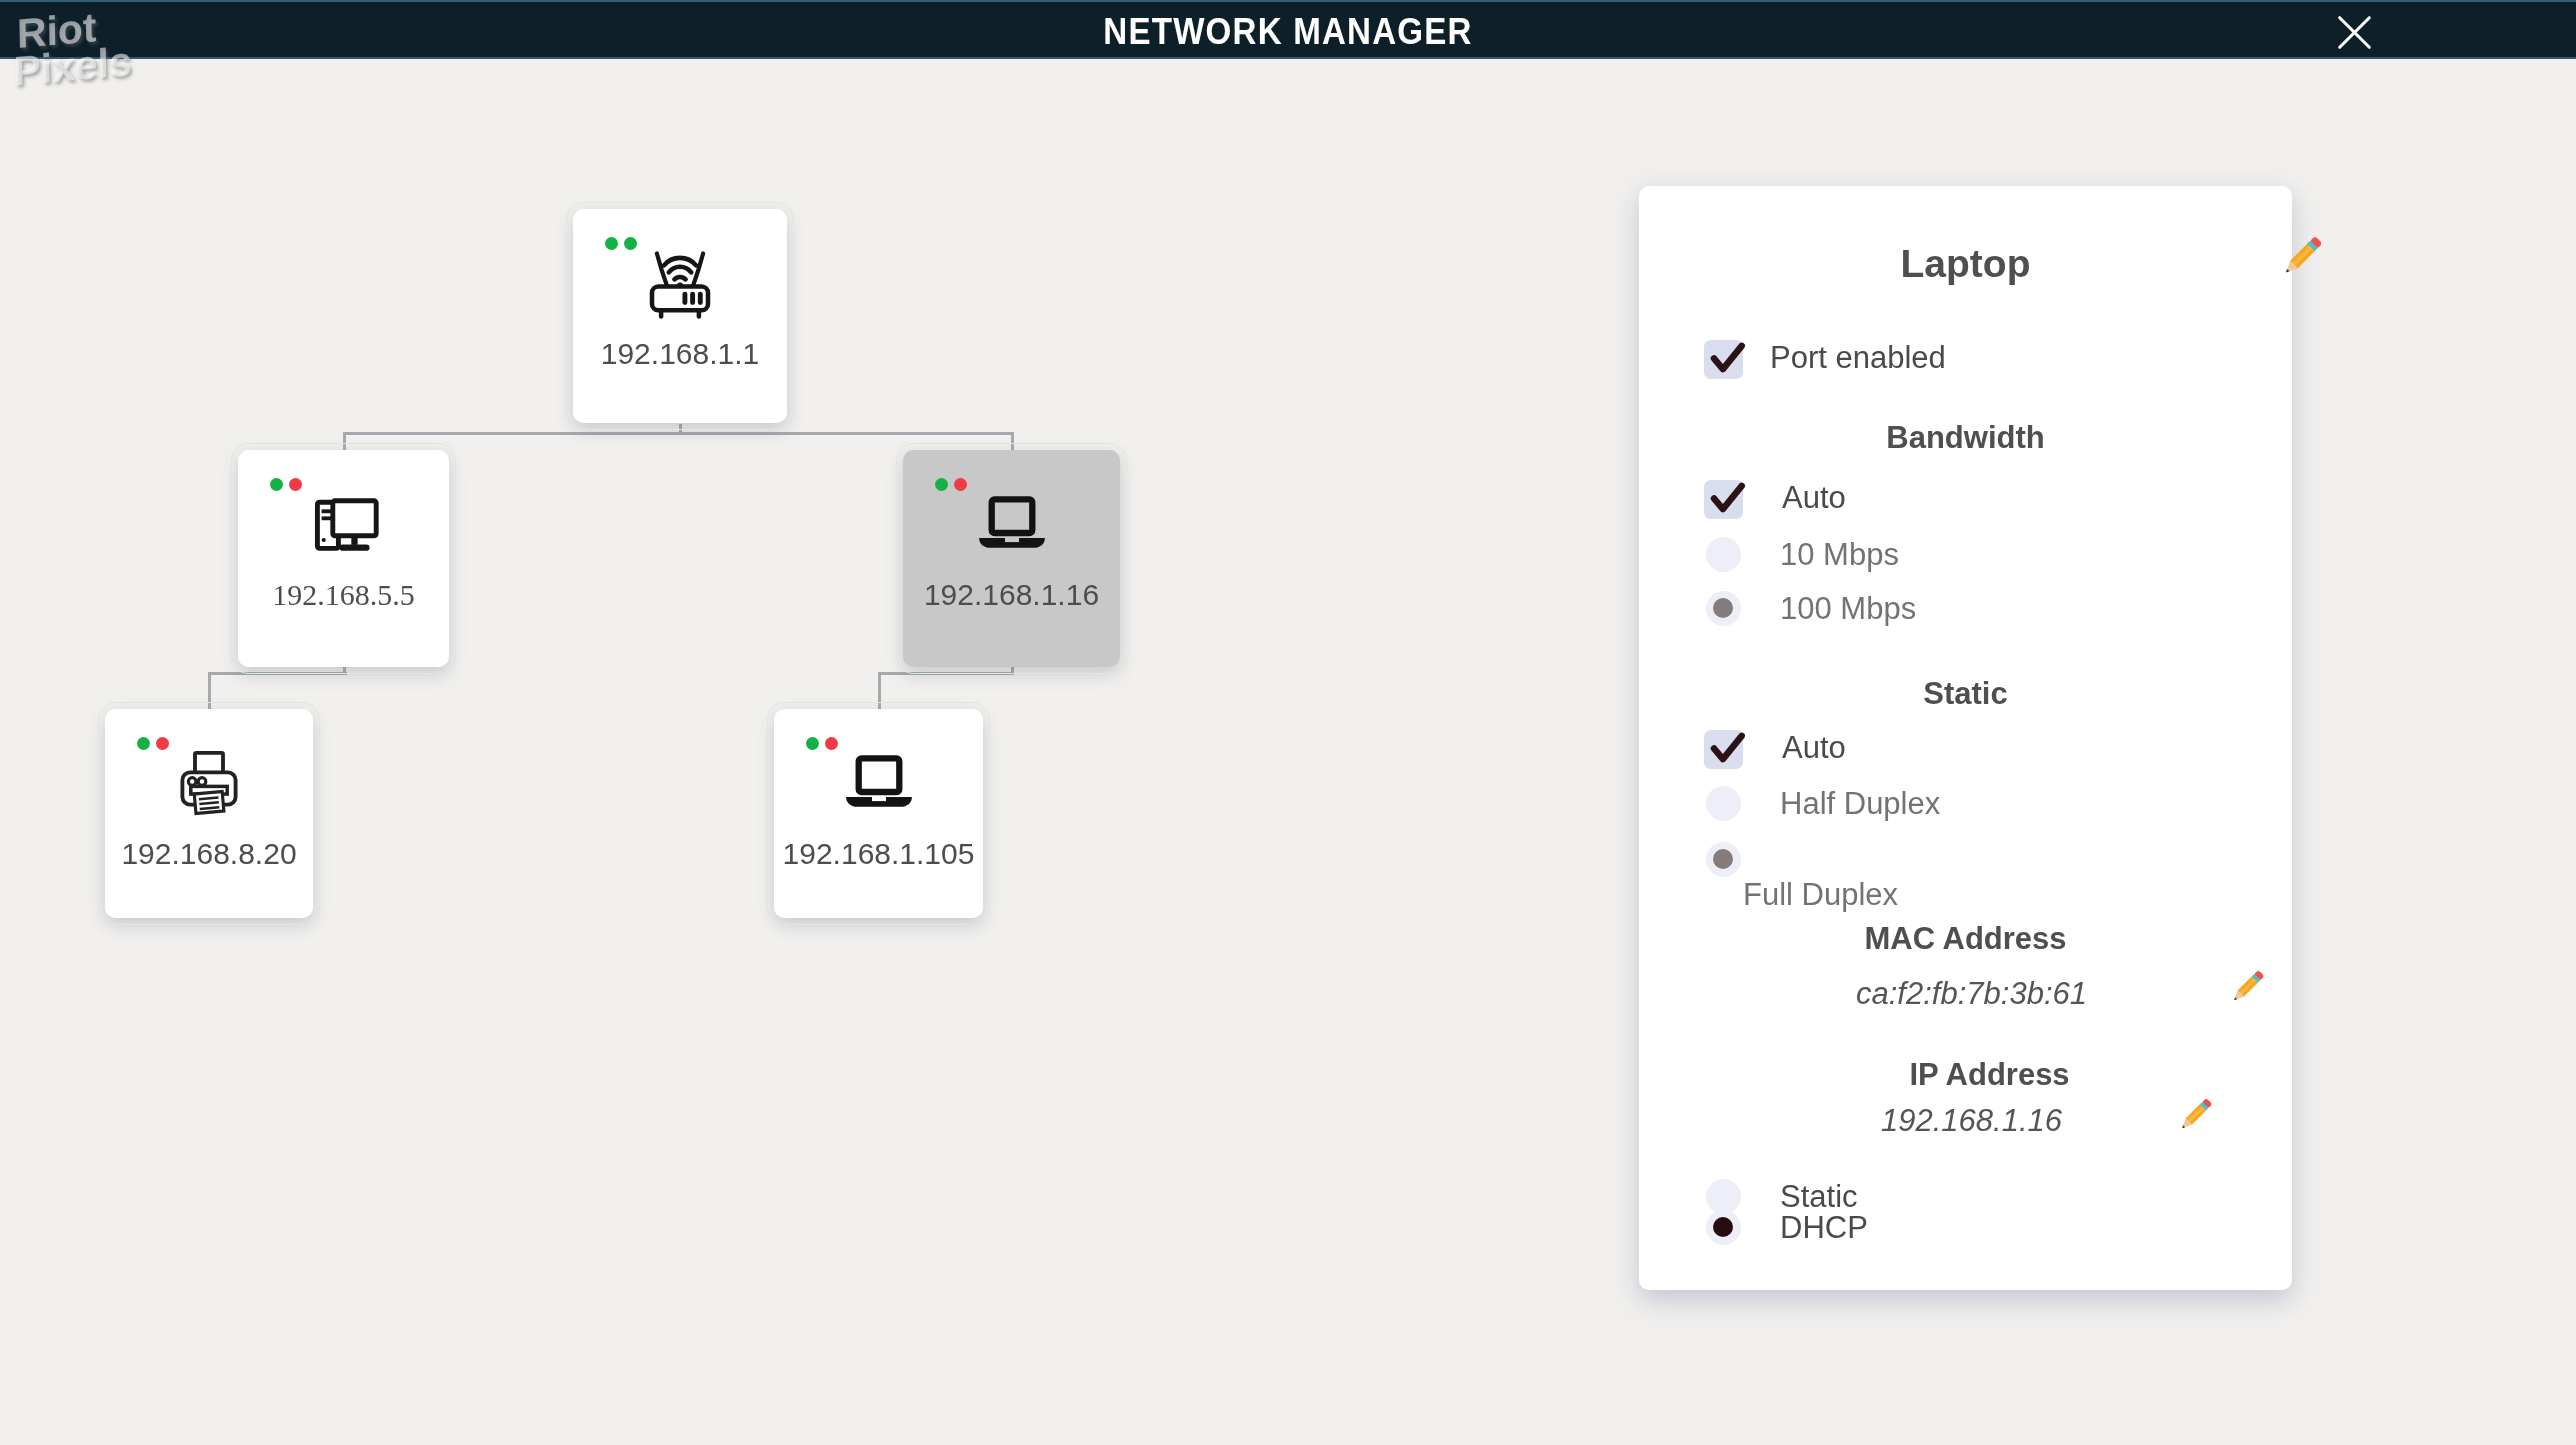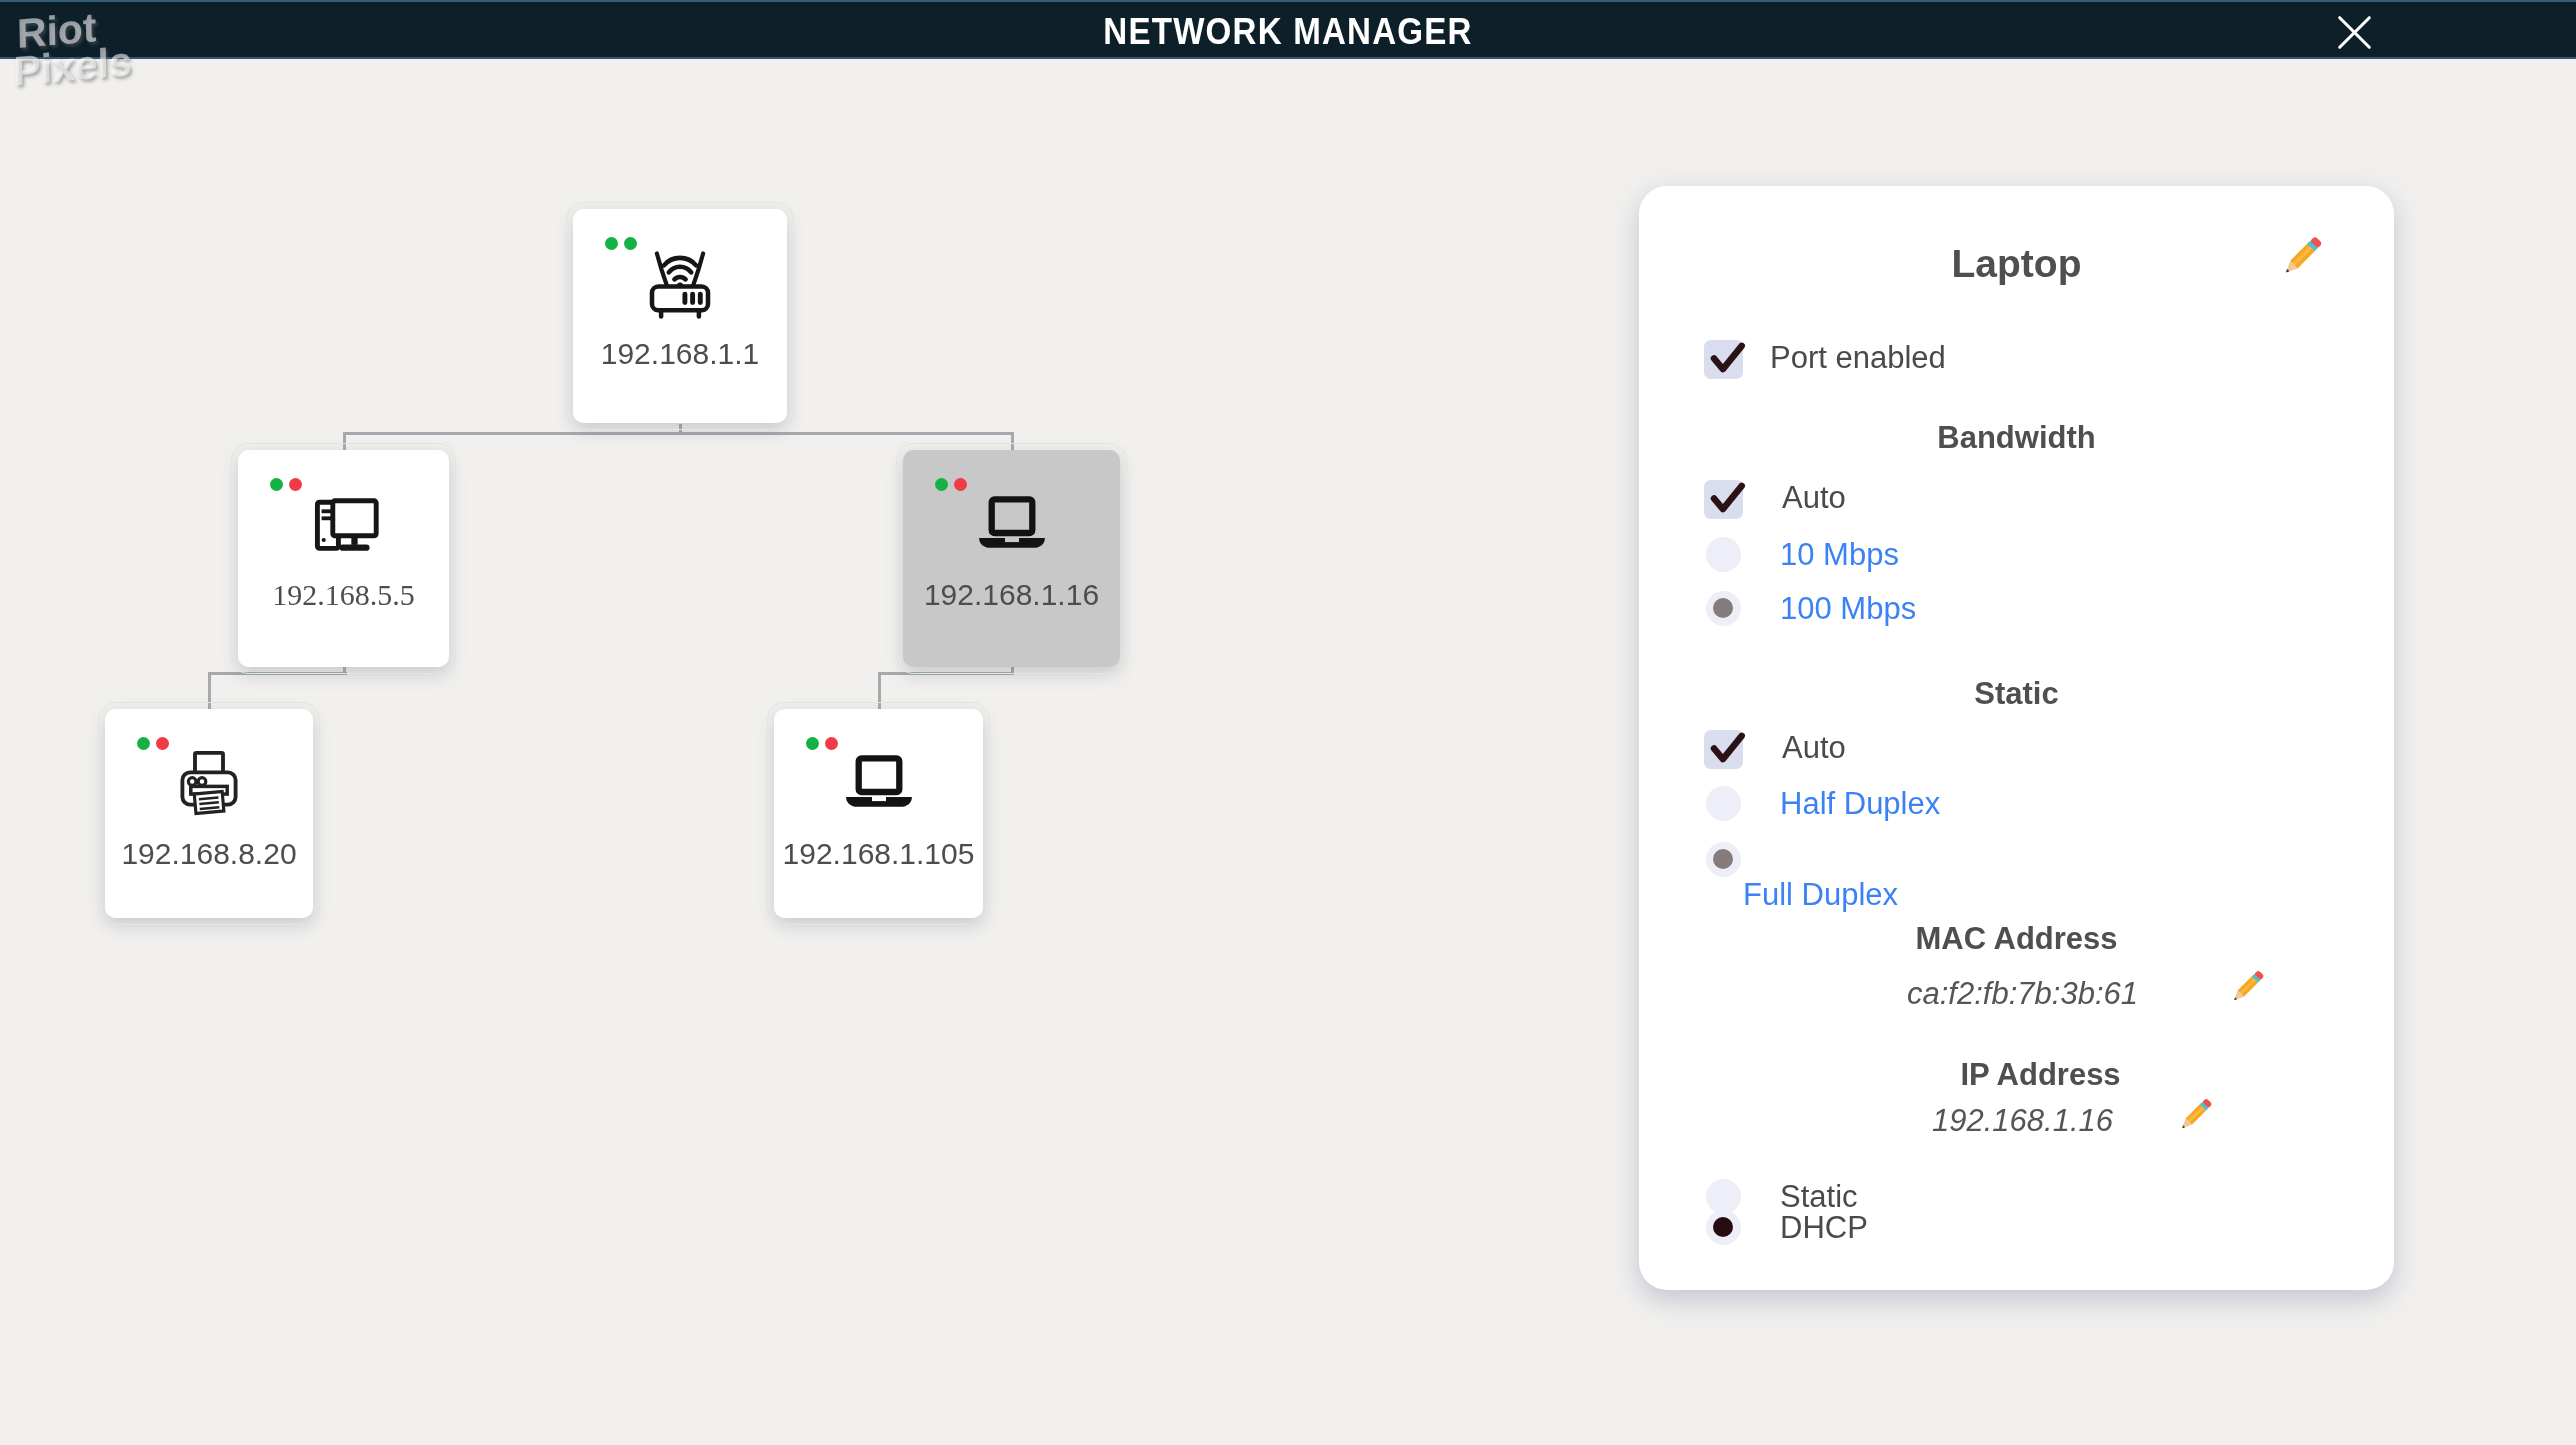--- a/index.html
+++ b/index.html
@@ -61,22 +61,22 @@
   .node-icon svg{width:84px;height:84px;}
   .node-ip{
     position:absolute;left:0;right:0;top:128px;text-align:center;
     font-size:30px;color:#4d4d4d;white-space:nowrap;
   }
   .notch{fill:#ffffff;}
   .selected .notch{fill:#c8c8c8;}
 
   
   .panel{
-    position:absolute;left:1639px;top:186px;width:755px;height:1104px;
-    background:#ffffff;border-radius:28px;
+    position:absolute;left:1639px;top:186px;width:653px;height:1104px;
+    background:#ffffff;border-radius:10px;
     box-shadow:0 9.4px 25.4px rgba(120,130,165,0.38);
   }
   .p-title{
     position:absolute;left:0;right:0;top:56px;text-align:center;
     font-size:39px;font-weight:bold;color:#4f4f4f;
   }
   .pencil{position:absolute;cursor:pointer;}
   .pencil svg{display:block;}
   .pencil.title-pencil{left:637px;top:44px;}
   .pencil.mac-pencil{left:587px;top:779px;}
@@ -97,21 +97,21 @@
   .checkbox svg{position:absolute;left:1.3px;top:-4px;width:43px;height:43px;overflow:visible;}
   .radio{
     width:35px;height:35px;border-radius:50%;background:#edeef8;
     position:relative;margin-left:2px;flex:0 0 auto;
   }
   .radio.sel::after{
     content:"";position:absolute;left:7.4px;top:7.4px;width:20px;height:20px;
     border-radius:50%;background:#857a7c;
   }
   .radio.sel.dark::after{background:#260d11;}
-  .lbl{font-size:31px;color:#3b82f6;margin-left:39px;white-space:nowrap;}
+  .lbl{font-size:31px;color:#737373;margin-left:39px;white-space:nowrap;}
   .lbl.dark{color:#4a4a4a;}
   .p-row.port .lbl{margin-left:27px;}
 
   .value-row{
     position:absolute;left:0;right:0;text-align:center;
     font-size:31px;font-style:italic;color:#555555;padding-left:12px;
   }
 </style>
 </head>
 <body>

